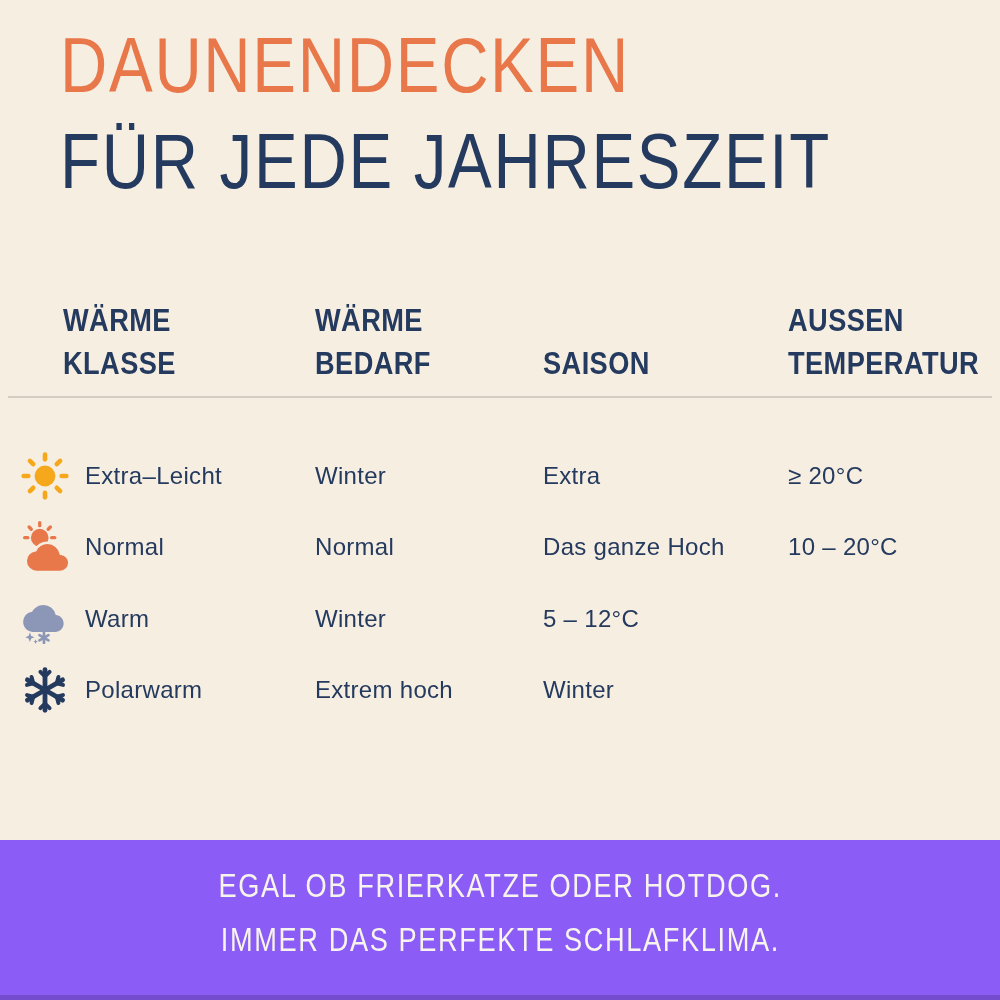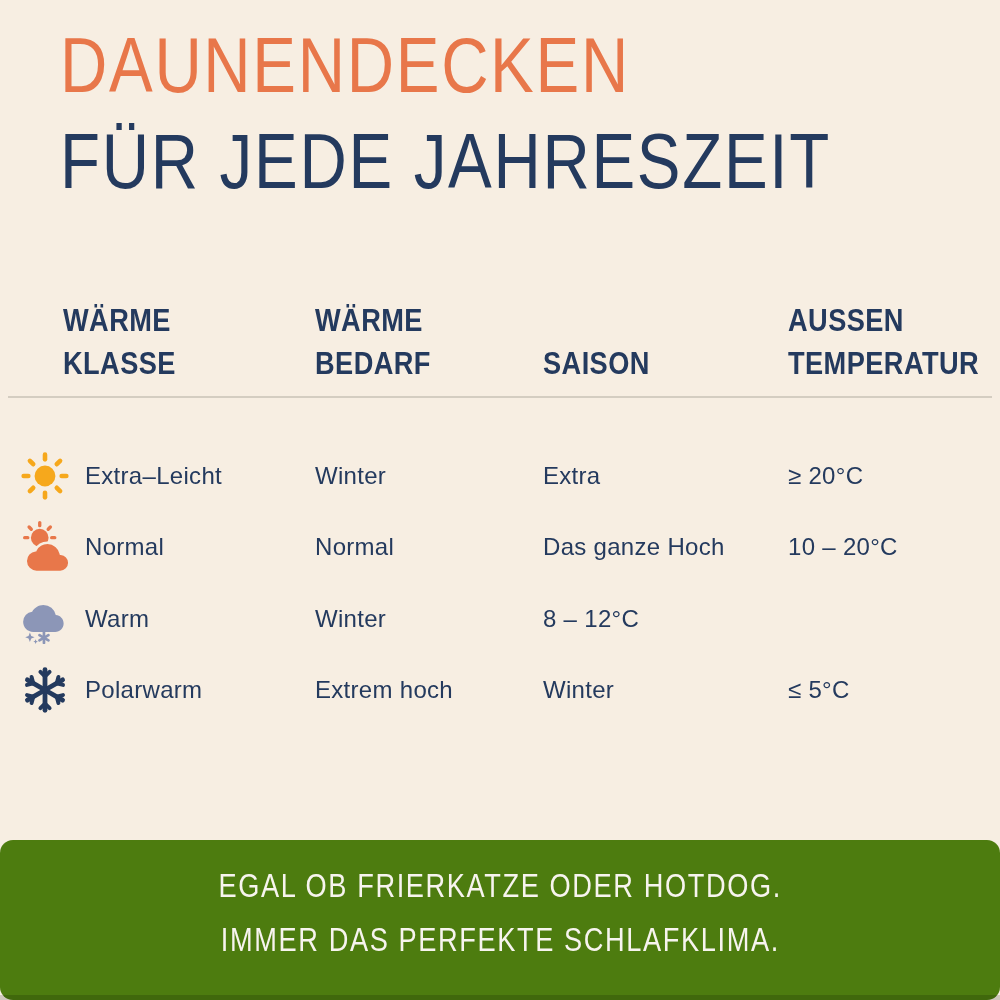--- a/index.html
+++ b/index.html
@@ -26,23 +26,23 @@
   
   .divider{position:absolute;left:8px;width:984px;top:396px;height:2px;background:#D4CDC1;}
   
   .tbody{position:absolute;left:20px;top:440px;right:0;}
   .trow{display:grid;grid-template-columns:65px 230px 228px 245px auto;
     height:71.5px;align-items:center;}
   .cell{font-size:24px;letter-spacing:0.3px;white-space:nowrap;color:#243A5E;}
   .icon-cell{display:flex;align-items:center;justify-content:flex-start;}
   .icon-cell svg{display:block;}
   
-  .footer{position:absolute;left:0;right:0;top:840px;height:160px;background:#4d7c0f;
+  .footer{position:absolute;left:0;right:0;top:840px;height:160px;background:#8b5cf6;
     display:flex;flex-direction:column;align-items:center;justify-content:center;
-    gap:13px;padding-bottom:10px;box-sizing:border-box;border-radius:13px;}
+    gap:13px;padding-bottom:10px;box-sizing:border-box;}
   .footer-line{display:block;text-align:center;line-height:34px;white-space:nowrap;}
   .footer-line .fx{display:inline-block;transform:scaleX(0.8);transform-origin:center;
     font-size:34px;letter-spacing:2px;color:#F7F4EE;font-weight:400;}
   .footer-edge{position:absolute;left:0;right:0;bottom:0;height:5px;background:rgba(0,0,0,0.16);}
 </style>
 </head>
 <body>
 
 <div class="title-block">
   <span class="title-line orange"><span class="tx">DAUNENDECKEN</span></span>
@@ -121,21 +121,21 @@
           <line x1="23" y1="37" x2="23" y2="47"></line>
           <line x1="23" y1="37" x2="23" y2="47" transform="rotate(60 23 42)"></line>
           <line x1="23" y1="37" x2="23" y2="47" transform="rotate(120 23 42)"></line>
         </g>
         <path d="M9.5 37 L10.8 40.2 L14 41.5 L10.8 42.8 L9.5 46 L8.2 42.8 L5 41.5 L8.2 40.2 Z" fill="#8C96B7"></path>
         <path d="M15 43.5 L15.7 45 L17.2 45.7 L15.7 46.4 L15 47.9 L14.3 46.4 L12.8 45.7 L14.3 45 Z" fill="#8C96B7"></path>
       </svg>
     </span>
     <span class="cell">Warm</span>
     <span class="cell">Winter</span>
-    <span class="cell">8 – 12°C</span>
+    <span class="cell">5 – 12°C</span>
   </div>
 
   <div class="trow">
     <span class="icon-cell">
       <svg width="50" height="50" viewBox="0 0 48 48">
         <g stroke="#243A5E" stroke-linecap="round">
           <g transform="rotate(0 24 24)">
             <line x1="24" y1="24" x2="24" y2="4.5" stroke-width="4.6"></line>
             <line x1="24" y1="11" x2="19.6" y2="6.6" stroke-width="3.8"></line>
             <line x1="24" y1="11" x2="28.4" y2="6.6" stroke-width="3.8"></line>
@@ -164,21 +164,20 @@
             <line x1="24" y1="24" x2="24" y2="4.5" stroke-width="4.6"></line>
             <line x1="24" y1="11" x2="19.6" y2="6.6" stroke-width="3.8"></line>
             <line x1="24" y1="11" x2="28.4" y2="6.6" stroke-width="3.8"></line>
           </g>
         </g>
       </svg>
     </span>
     <span class="cell">Polarwarm</span>
     <span class="cell">Extrem hoch</span>
     <span class="cell">Winter</span>
-    <span class="cell">≤ 5°C</span>
   </div>
 
 </div>
 
 <div class="footer">
   <span class="footer-line"><span class="fx">EGAL OB FRIERKATZE ODER HOTDOG.</span></span>
   <span class="footer-line"><span class="fx">IMMER DAS PERFEKTE SCHLAFKLIMA.</span></span>
   <span class="footer-edge"></span>
 </div>
 

